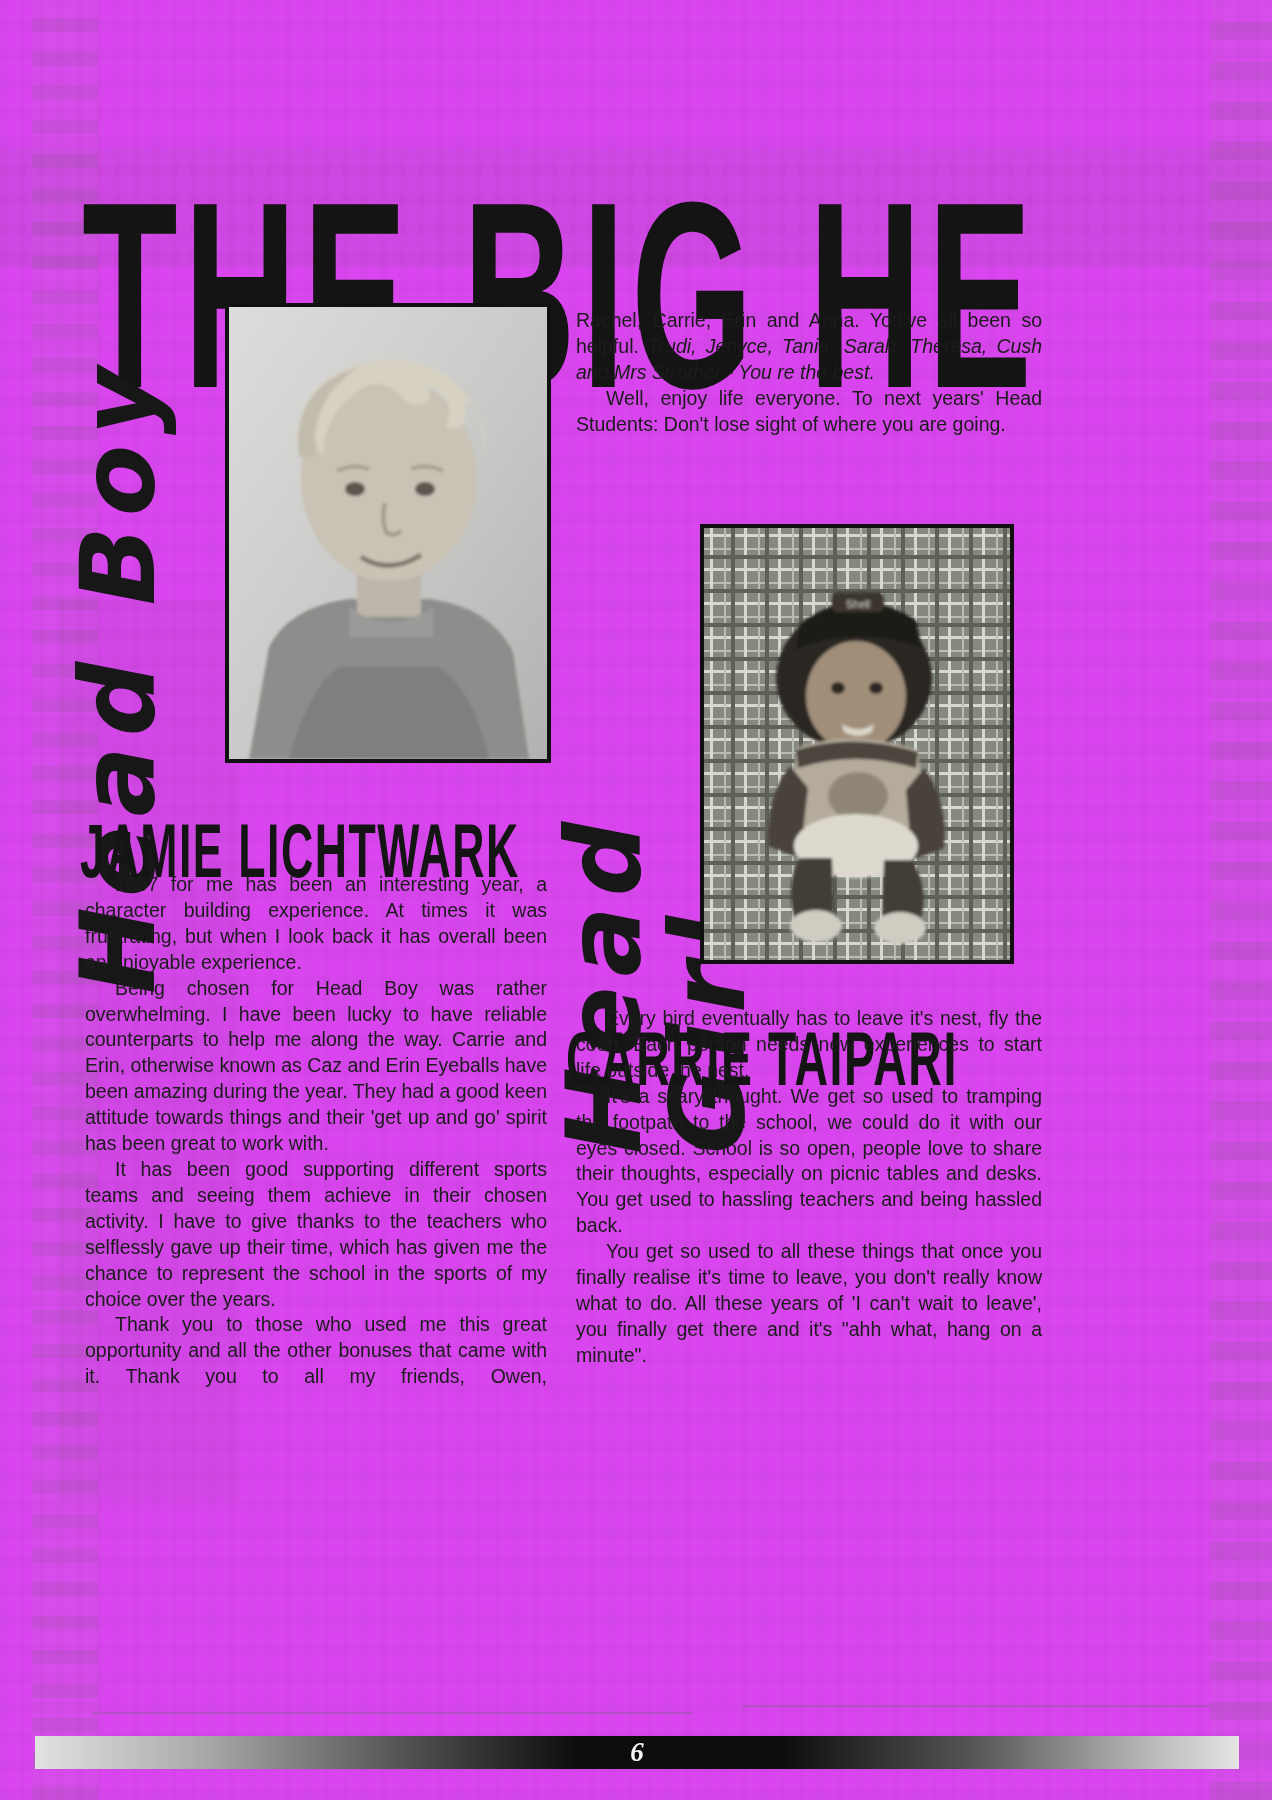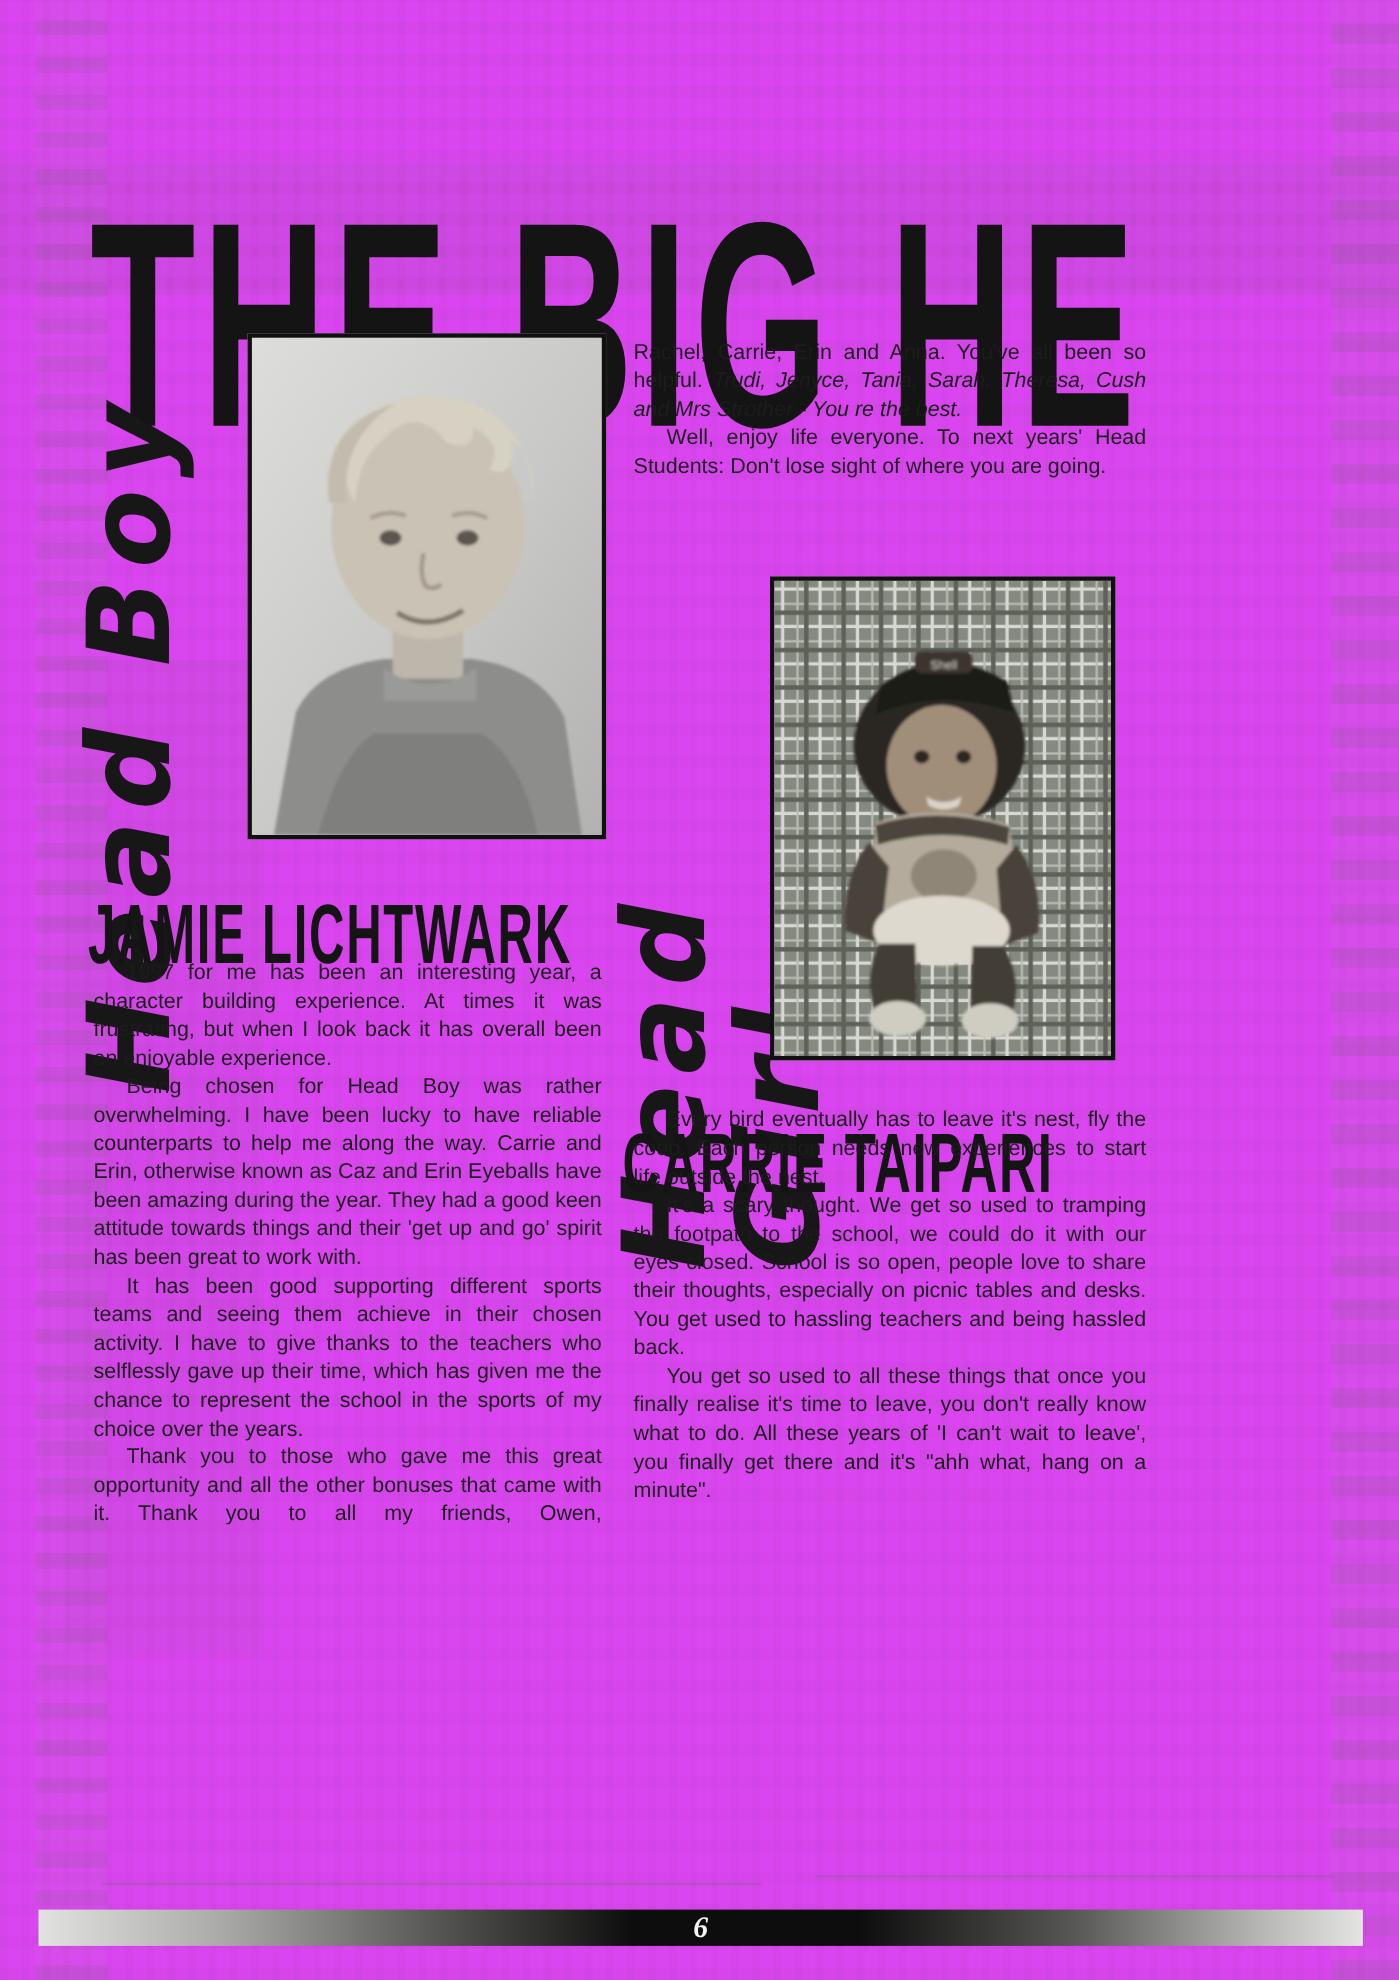--- a/index.html
+++ b/index.html
@@ -121,21 +121,21 @@
       </g>
     </svg>
   </div>
 
   <h2 class="deco boy-name">JAMIE LICHTWARK</h2>
 
   <div class="col col-left">
     <p>1997 for me has been an interesting year, a character building experience.  At times it was frustrating, but when I look back it has overall been an enjoyable experience.</p>
     <p>Being chosen for Head Boy was rather overwhelming.  I have been lucky to have reliable counterparts to help me along the way.  Carrie and Erin, otherwise known as Caz and Erin Eyeballs have been amazing during the year.  They had a good keen attitude towards things and their 'get up and go' spirit has been great to work with.</p>
     <p>It has been good supporting different sports teams and seeing them achieve in their chosen activity.  I have to give thanks to the teachers who selflessly gave up their time, which has given me the chance to represent the school in the sports of my choice over the years.</p>
-    <p class="cont">Thank you to those who gave me this great opportunity and all the other bonuses that came with it.  Thank you to all my friends, Owen,</p>
+    <p class="cont">Thank you to those who used me this great opportunity and all the other bonuses that came with it.  Thank you to all my friends, Owen,</p>
   </div>
 
   <div class="col col-right-top">
     <p class="flush"><span>Rachel, Carrie, Erin and Anna.  You've all been so helpful. </span> <em>Trudi, Jenyce, Tania, Sarah, Theresa, Cush and Mrs Strother - You re the best.</em></p>
     <p>Well, enjoy life everyone.  To next years' Head Students: Don't lose sight of where you are going.</p>
   </div>
 
   <div class="vlabel vlabel-girl">Head Girl</div>
 
   <div class="photo photo-girl">

